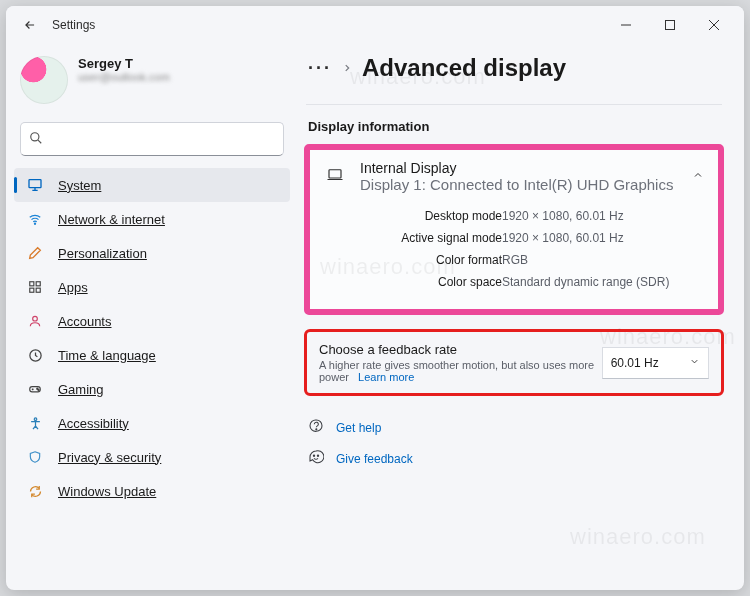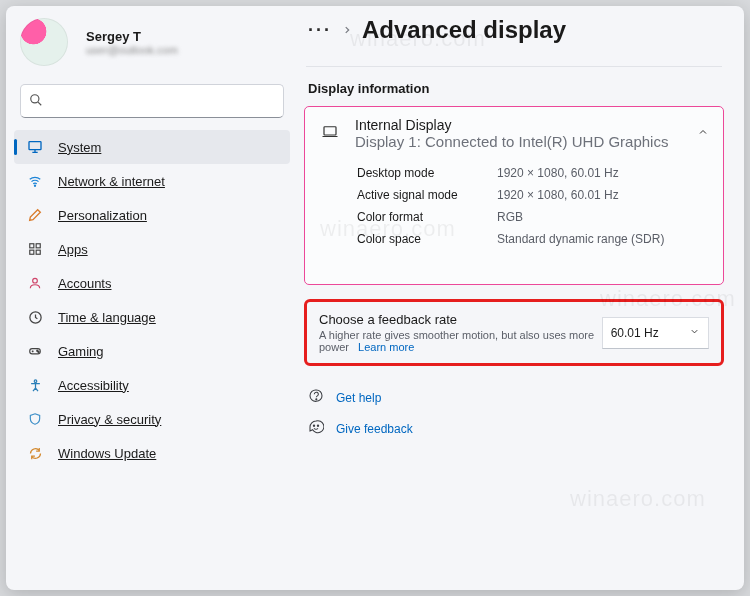--- a/index.html
+++ b/index.html
@@ -46,21 +46,21 @@
 
 .body { flex: 1; display: flex; overflow: hidden; }
 
 .sidebar {
   width: 280px;
   padding: 6px 8px 10px 6px;
   display: flex;
   flex-direction: column;
   overflow-y: auto;
 }
-.profile { display: flex; align-items: center; gap: 18px; padding: 6px 8px 12px; }
+.profile { display: flex; gap: 10px; padding: 6px 8px 12px; }
 .avatar {
   width: 48px; height: 48px; border-radius: 50%;
   background: radial-gradient(circle at 28% 28%, #ff5fa8 0 26%, #e5f1ec 27% 100%);
   box-shadow: inset 0 0 0 1px rgba(0,0,0,.06);
 }
 .uname { font-weight: 600; font-size: 13px; }
 .uemail {
   font-size: 11px; color: #8a8a8a; filter: blur(2px);
 }
 .search {
@@ -108,31 +108,31 @@
 .divider {
   height: 6px;
   border-bottom: 1px solid #e1e3e8;
   margin: 14px 2px 14px 2px;
 }
 
 .section-title { font-size: 13px; font-weight: 600; margin: 6px 4px 10px; }
 
 .card {
   background: #fbfcfd;
-  border: 1px solid #ec4899;
+  border: 6px solid #ec4899;
   border-radius: 5px;
   padding: 10px 14px;
 }
 .card-head { display: flex; align-items: center; gap: 14px; }
 .card-head .hicon { color: #333; }
 .card-head .htxt .t1 { font-size: 14px; }
 .card-head .htxt .t2 { font-size: 15px; color: #6d717a; }
 .card-head .caret { margin-left: auto; color: #333; cursor: pointer; }
 
-.info-rows { margin: 12px 0 24px 38px; }
+.info-rows { margin: 12px 0 6px 38px; text-align: right; }
 .row { display: flex; padding: 4px 0; font-size: 12px; }
 .row .k { width: 140px; color: #1a1a1a; }
 .row .v { color: #5a5e67; }
 
 .link { color: #0067c0; font-size: 12px; margin-left: 38px; cursor: pointer; }
 
 .refresh {
   margin-top: 14px;
   border: 3px solid #e61e1e;
   border-radius: 6px;
@@ -165,20 +165,45 @@
   font-size: 22px;
   letter-spacing: 1px;
   pointer-events: none;
 }
 </style>
 </head>
 <body>
 
 <div class="window">
 
+  <div class="titlebar">
+    <div class="back">
+      <svg width="14" height="14" viewBox="0 0 24 24" fill="none" stroke="#333" stroke-width="2">
+          <path d="M19 12H5M11 6l-6 6 6 6"></path>
+        </svg>
+    </div>
+    <div class="apptitle">Settings</div>
+    <div class="winbtns">
+      <div>
+          <svg width="10" height="10">
+            <line x1="0" y1="5" x2="10" y2="5" stroke="#333" stroke-width="1"></line>
+          </svg>
+        </div>
+      <div>
+          <svg width="10" height="10">
+            <rect x="0.5" y="0.5" width="9" height="9" fill="none" stroke="#333" stroke-width="1"></rect>
+          </svg>
+        </div>
+      <div class="close">
+          <svg width="10" height="10">
+            <path d="M0 0 L10 10 M10 0 L0 10" stroke="#333" stroke-width="1"></path>
+          </svg>
+        </div>
+    </div>
+  </div>
 
   <div class="body">
 
     <div class="sidebar">
 
       <div class="profile">
         <div class="avatar"></div>
         <div>
           <div class="uname">Sergey T</div>
           <div class="uemail">user@outlook.com</div>

